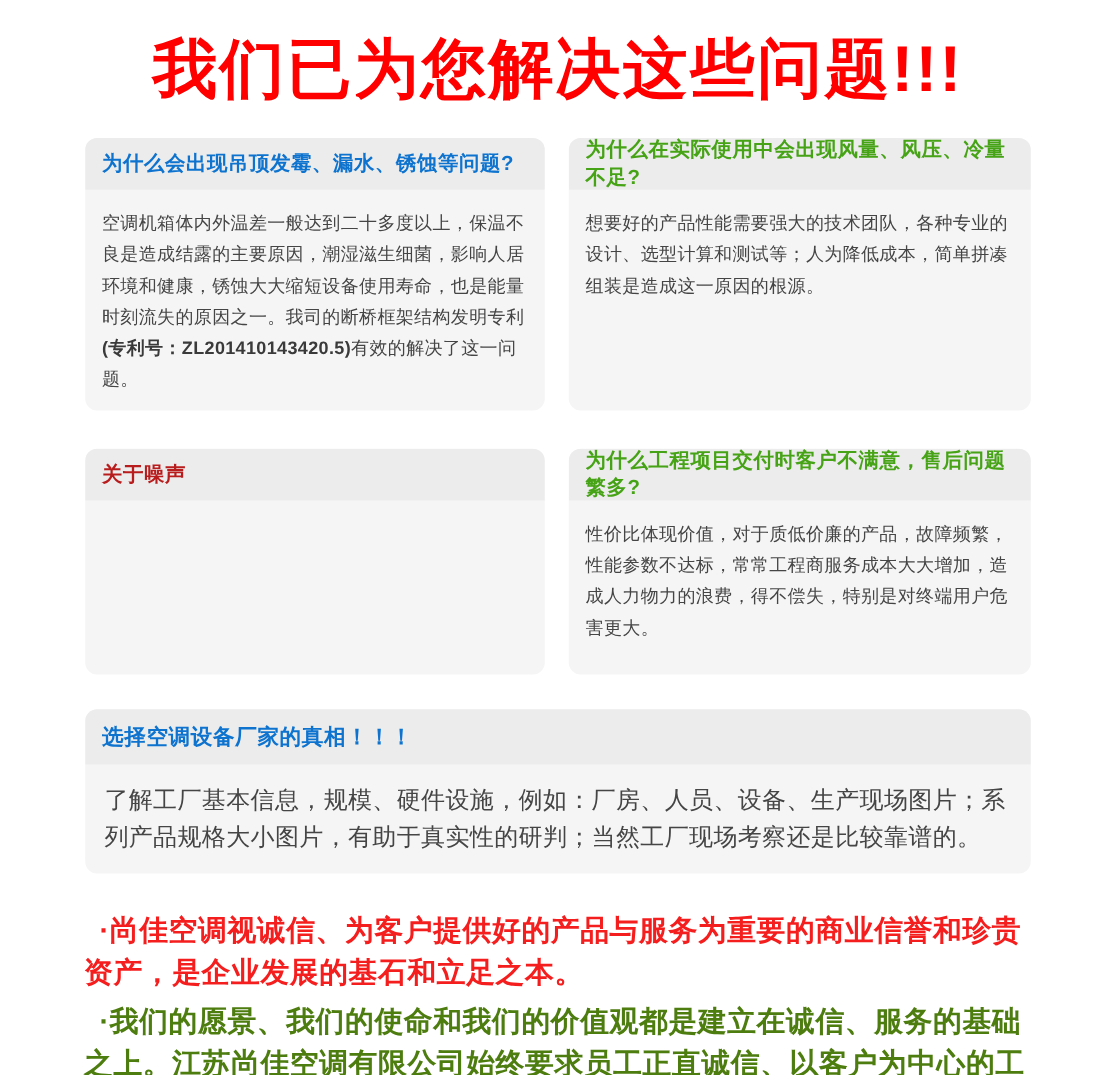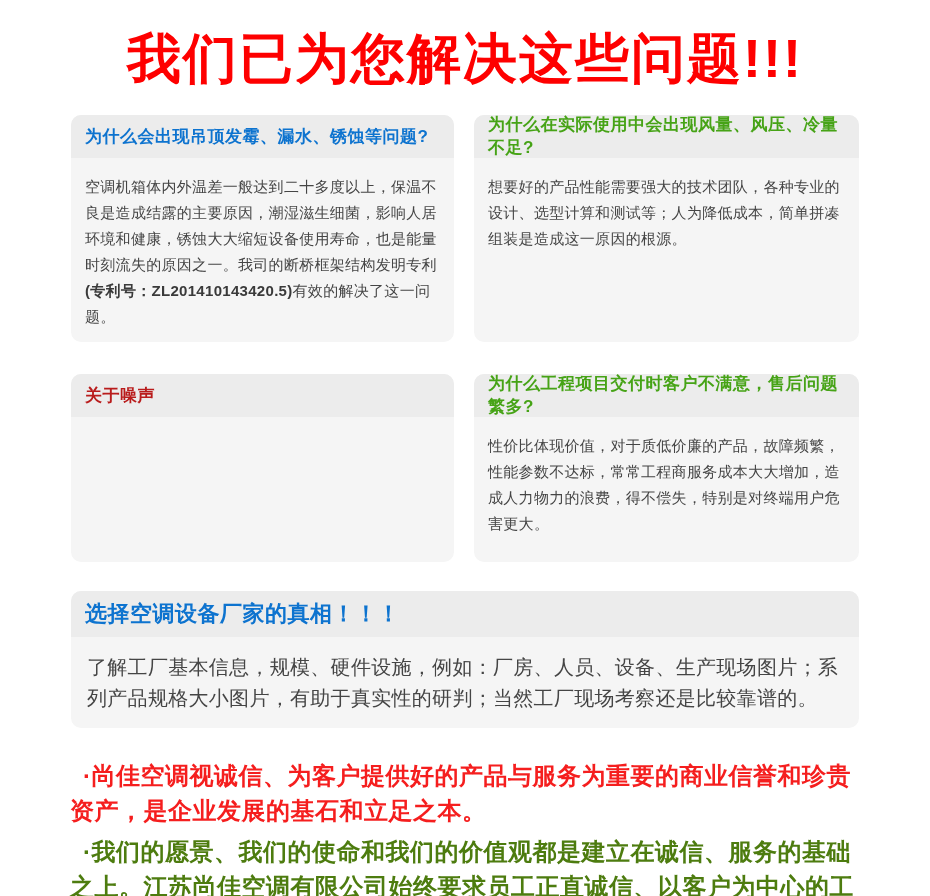--- a/index.html
+++ b/index.html
@@ -52,21 +52,21 @@
     color: #454545;
     letter-spacing: 0.3px;
   }
   .card-body strong { color: #3a3a3a; }
 
   .card-wide {
     width: 788px;
     margin: 29px auto 0;
     min-height: 133px;
   }
-  .card-wide .card-header { height: 46px; font-size: 22px; }
+  .card-wide .card-header { height: 46px; font-size: 18px; }
   .card-wide .card-body { font-size: 20px; line-height: 31px; padding: 15px 16px 14px; }
 
   .footer {
     width: 790px;
     margin: 30px auto 0;
   }
   .footer p {
     font-size: 24px;
     font-weight: bold;
     line-height: 35px;

